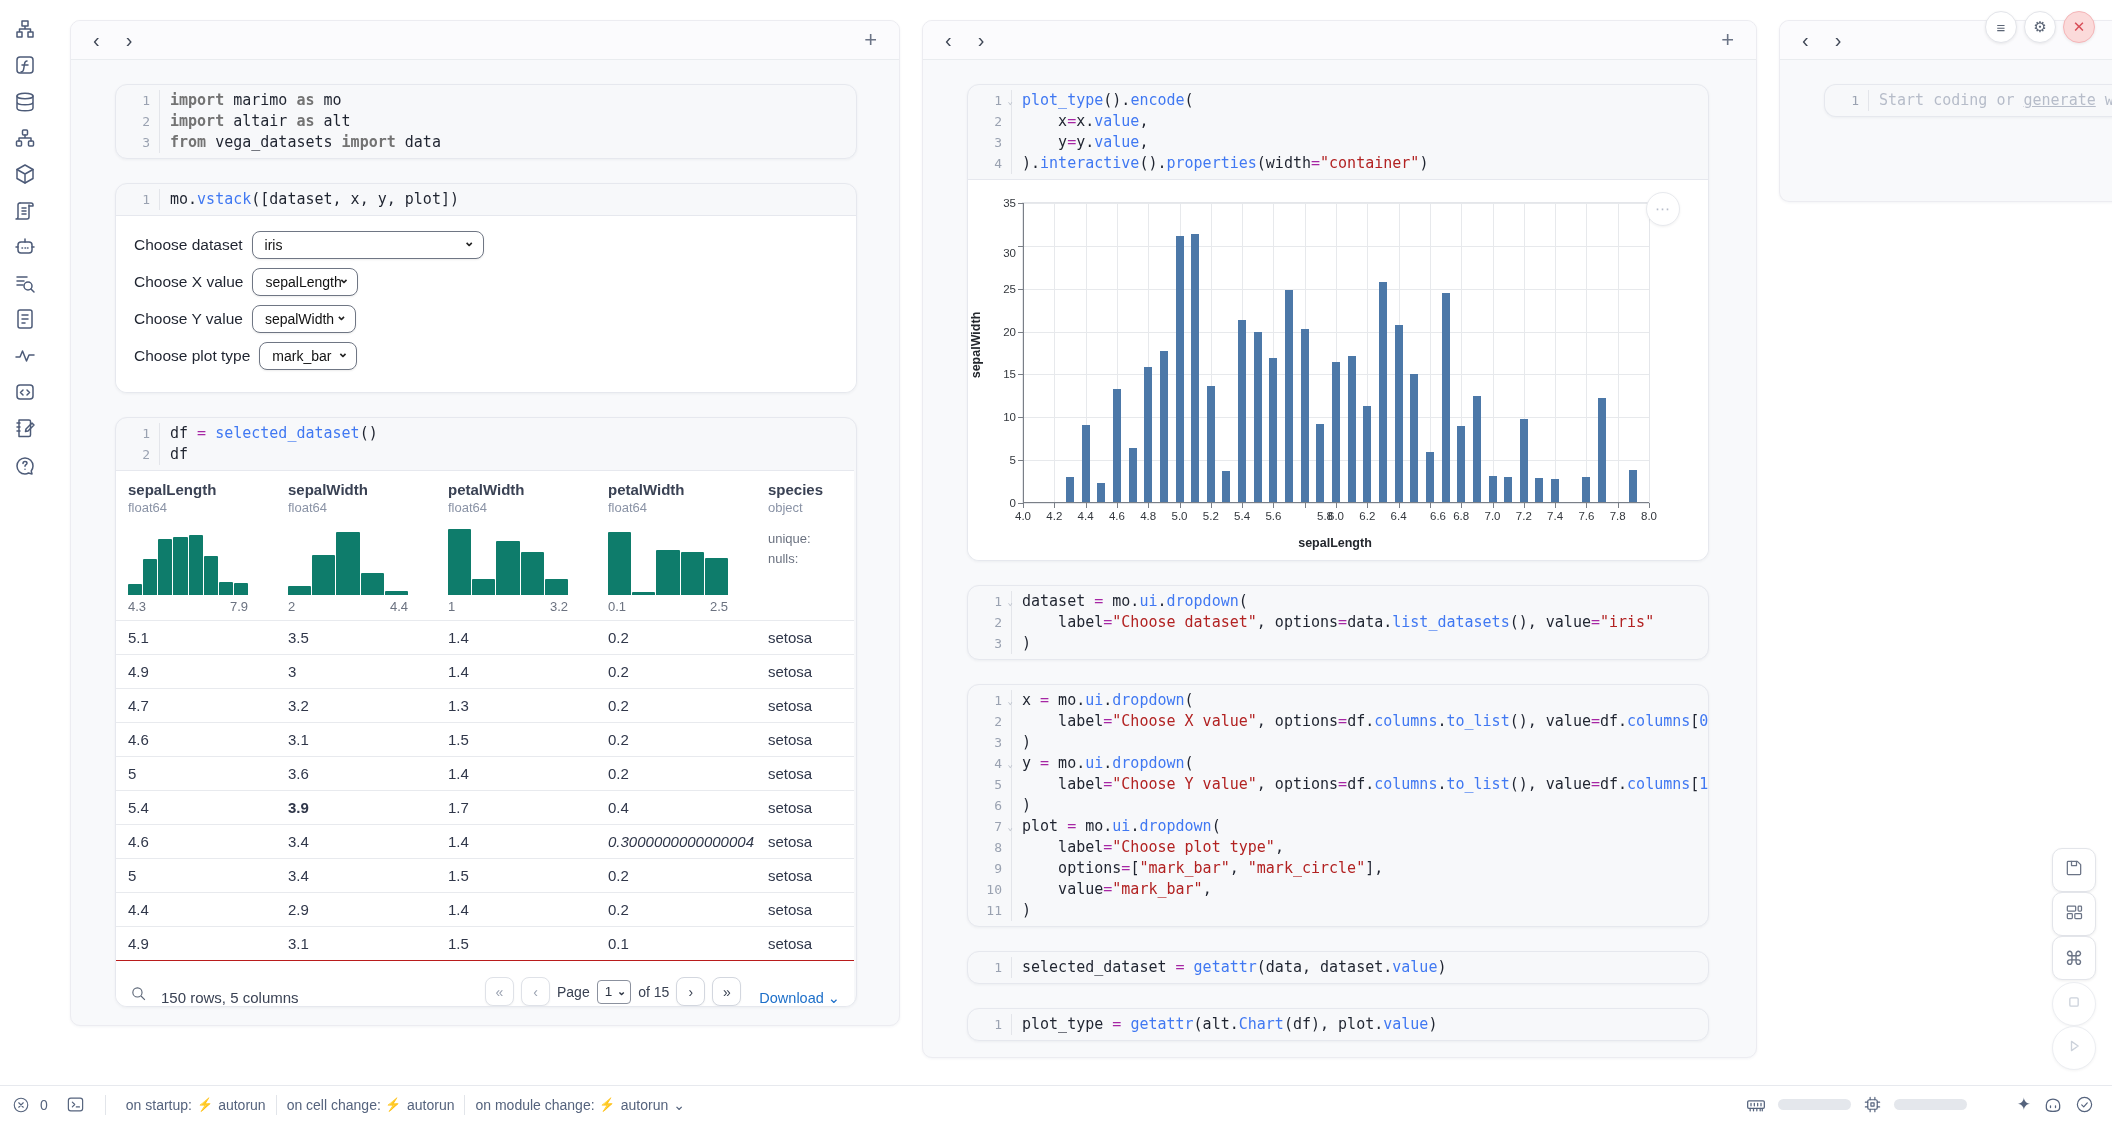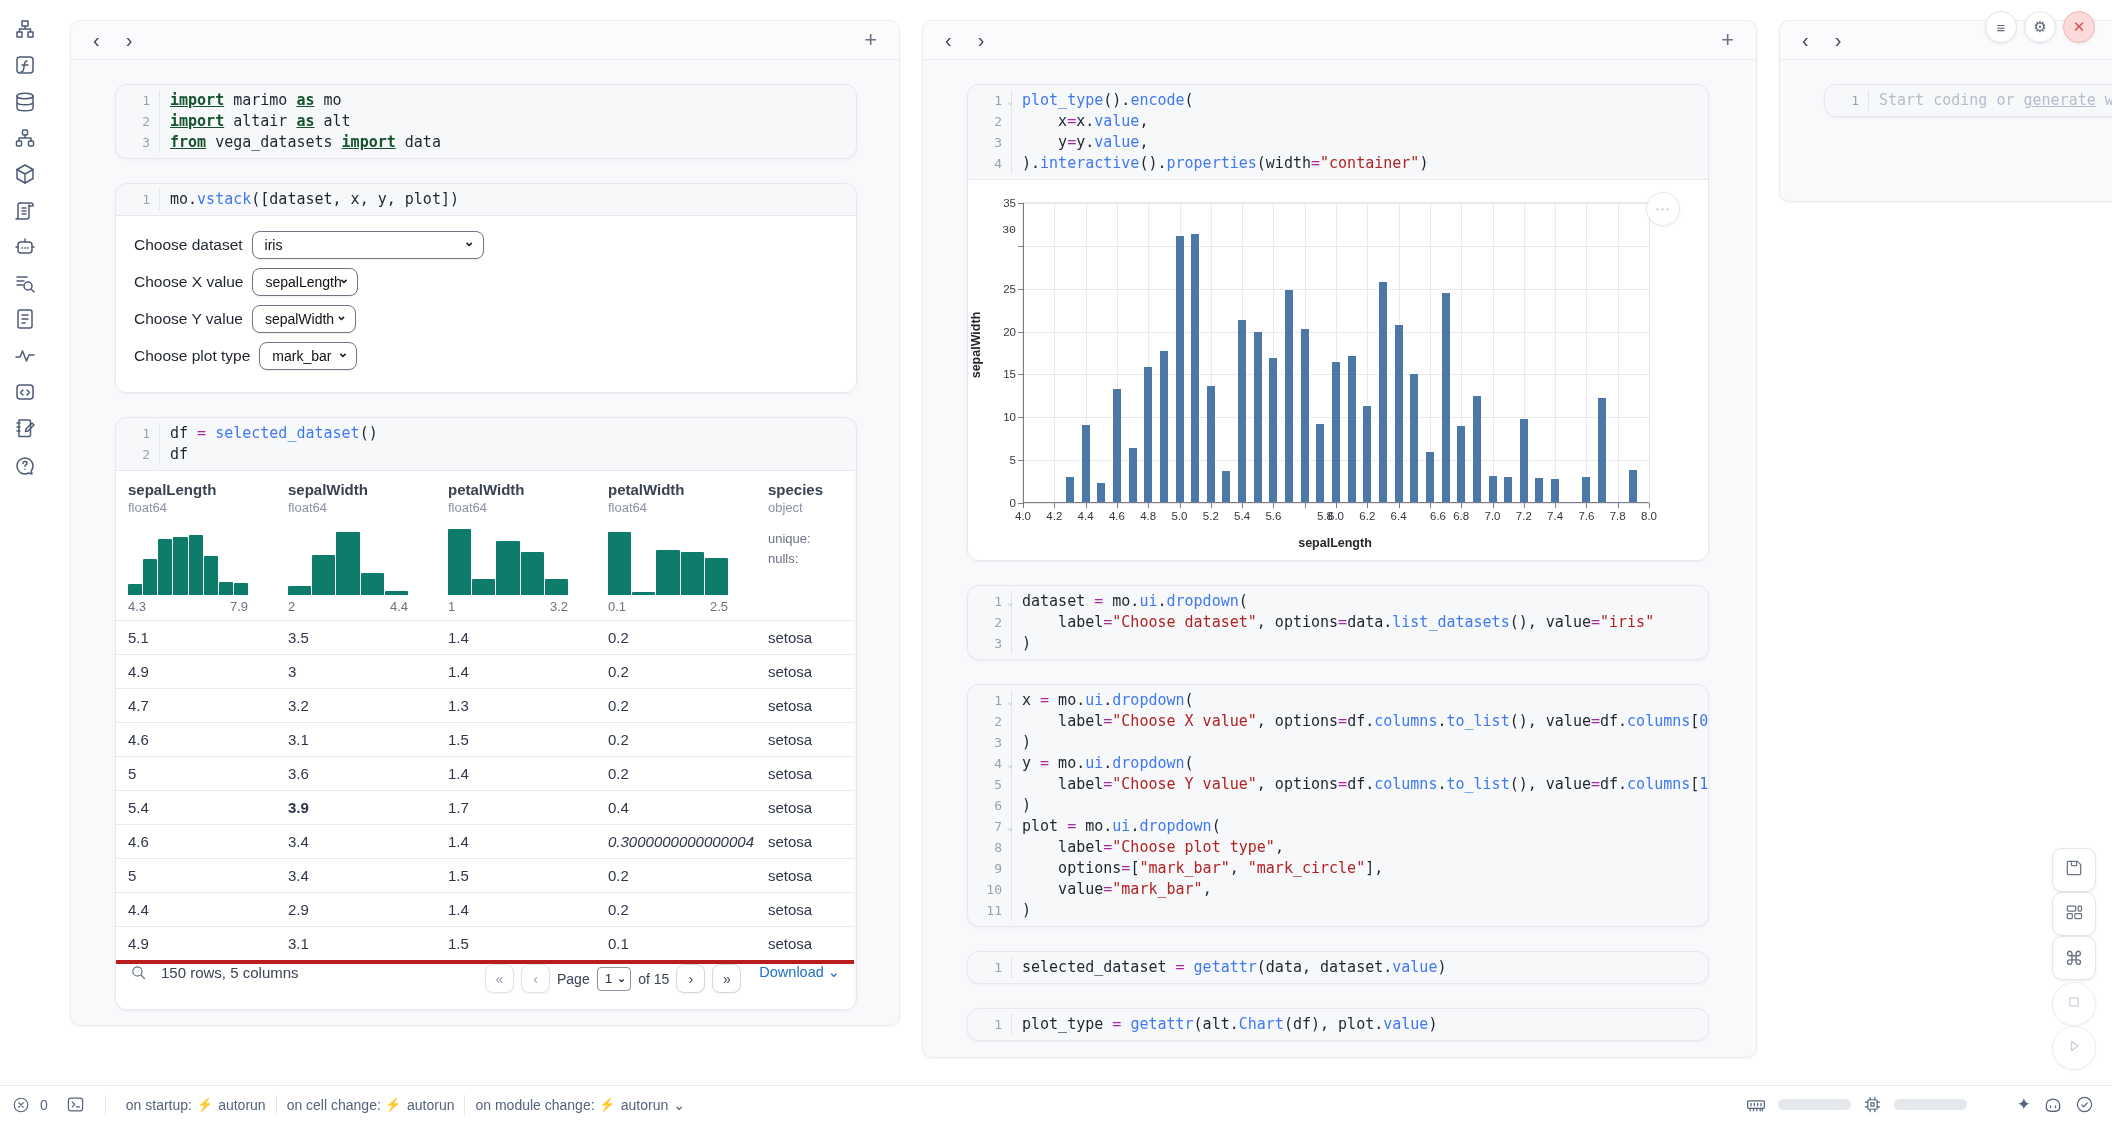--- a/index.html
+++ b/index.html
@@ -26,21 +26,21 @@
   .cell{width:740px;background:#f7f8fa;border:1px solid #e6e8ee;border-radius:12px;
         box-shadow:0 1px 3px rgba(20,30,60,.05);margin-bottom:24px;overflow:hidden;}
   #right-panel .cell{width:320px;border-top-right-radius:0;border-bottom-right-radius:0;border-right:none;}
   .code-area{padding:5px 0;}
   .code-line{display:flex;align-items:flex-start;line-height:21px;font-size:15px;}
   .gutter{width:34px;flex:0 0 34px;text-align:right;color:#9aa2b1;font-size:13px;padding-right:3px;position:relative;
           font-family:"DejaVu Sans Mono",monospace;}
   .fold{position:absolute;right:-8px;top:1px;font-size:9px;color:#b3bac6;}
   .code-text{border-left:1px solid #e3e5ea;padding-left:10px;margin-left:6px;white-space:pre;
              font-family:"DejaVu Sans Mono",monospace;color:#1f2430;flex:1;}
-  .tok-k{color:#14532d;font-weight:bold;text-decoration:underline;}
+  .tok-k{color:#737373;font-weight:bold;}
   .tok-o{color:#a626a4;}
   .tok-f{color:#4078f2;}
   .tok-s{color:#b22222;}
   .tok-n{color:#4078f2;}
   .output{background:#ffffff;border-top:1px solid #e6e8ee;}
 
   
   .controls{padding:14px 18px;}
   .ctl-row{display:flex;align-items:center;height:30px;margin-bottom:7px;}
   .ctl-label{font-size:15.5px;color:#1f2430;margin-right:9px;}
@@ -55,21 +55,21 @@
   .tbl-head{display:flex;}
   .th{padding:10px 8px 6px 12px;box-sizing:border-box;}
   .th .colname{font-size:15px;font-weight:bold;color:#3a4254;}
   .th .coltype{font-size:13px;color:#8a93a6;margin-top:2px;}
   .hist{height:72px;width:120px;display:flex;align-items:flex-end;gap:1px;margin-top:8px;}
   .hist .hbar{background:#0e7c6b;flex:1;border-radius:1px 1px 0 0;}
   .hist-range{width:120px;display:flex;justify-content:space-between;font-size:13px;color:#6b7280;margin-top:4px;}
   .col-extra{font-size:13px;color:#6b7280;margin-top:14px;line-height:20px;}
   .tr{display:flex;border-top:1px solid #e8eaee;height:33px;align-items:center;}
   .td{box-sizing:border-box;padding-left:12px;font-size:15px;color:#30374a;white-space:nowrap;overflow:hidden;}
-  .tbl-foot{border-top:4px solid #b91c1c;height:45px;display:flex;align-items:flex-start;padding:0 14px;gap:8px;}
+  .tbl-foot{border-top:1px solid #b91c1c;height:45px;display:flex;align-items:flex-end;padding:0 14px;gap:8px;}
   .foot-summary{font-size:15px;color:#3a4254;margin-left:6px;}
   .pager{margin-left:auto;display:flex;align-items:center;gap:7px;}
   .pg-btn{width:27px;height:27px;border:1px solid #dfe2e8;border-radius:8px;background:#fff;display:flex;
           align-items:center;justify-content:center;font-size:14px;color:#9aa2b1;cursor:pointer;
           box-shadow:0 1px 2px rgba(0,0,0,.05);}
   .pg-btn.on{color:#394152;border-color:#d3d7df;}
   .pg-text{font-size:14px;color:#394152;}
   .pg-select{border:1px solid #8b919e;border-radius:4px;height:22px;padding:0 18px 0 7px;font-size:13.5px;
              position:relative;display:flex;align-items:center;background:#fff;cursor:pointer;}
   .pg-select .chev{position:absolute;right:4px;font-size:11px;font-weight:bold;}
@@ -494,21 +494,21 @@
             <div class="ytickmark" style="top: 171.429px;"></div>
             <div class="ytick" style="top: 171.429px;">15</div>
             <div class="gl-h" style="top: 128.571px;"></div>
             <div class="ytickmark" style="top: 128.571px;"></div>
             <div class="ytick" style="top: 128.571px;">20</div>
             <div class="gl-h" style="top: 85.7143px;"></div>
             <div class="ytickmark" style="top: 85.7143px;"></div>
             <div class="ytick" style="top: 85.7143px;">25</div>
             <div class="gl-h" style="top: 42.8571px;"></div>
             <div class="ytickmark" style="top: 42.8571px;"></div>
-            <div class="ytick" style="top: 26px; font-family: Liberation Mono, monospace;">30</div>
+            <div class="ytick" style="top: 50px;">30</div>
             <div class="gl-h" style="top: 0px;"></div>
             <div class="ytickmark" style="top: 0px;"></div>
             <div class="ytick" style="top: 0px;">35</div>
             <div class="xtickmark" style="left: 0px;"></div>
             <div class="xtick" style="left: 0px;">4.0</div>
             <div class="gl-v" style="left: 31.3px;"></div>
             <div class="xtickmark" style="left: 31.3px;"></div>
             <div class="xtick" style="left: 31.3px;">4.2</div>
             <div class="gl-v" style="left: 62.6px;"></div>
             <div class="xtickmark" style="left: 62.6px;"></div>

